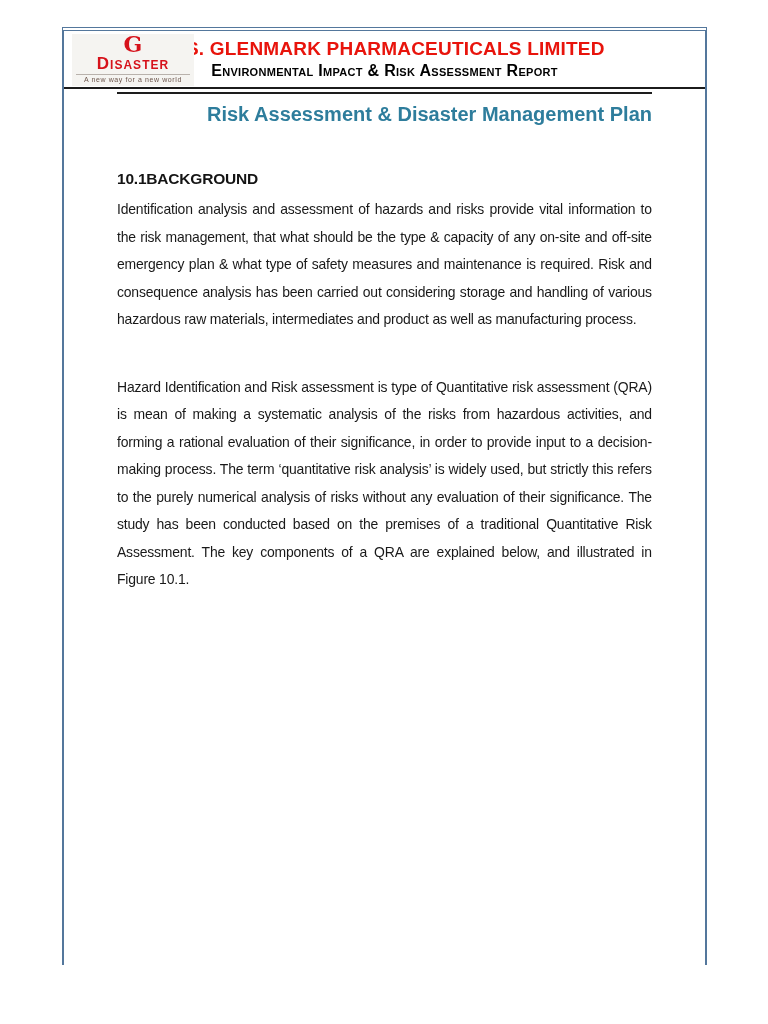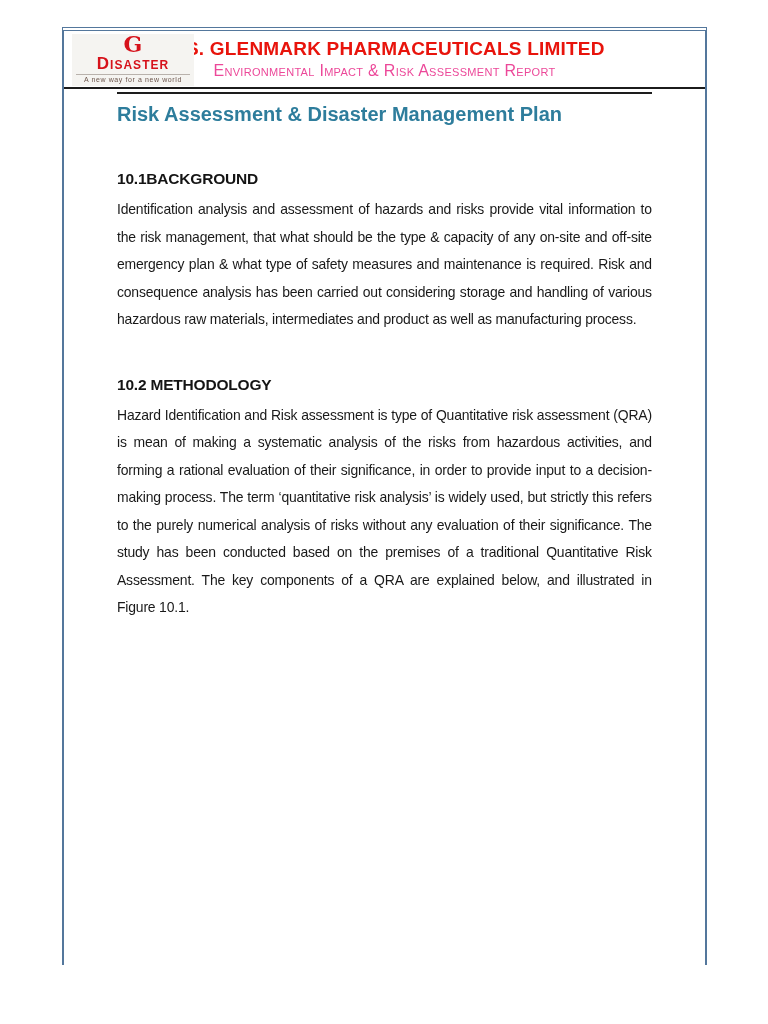--- a/index.html
+++ b/index.html
@@ -64,23 +64,23 @@
   .titles { text-align: center; padding-top: 6px; }
   .company-title {
     font-size: 19px;
     font-weight: bold;
     color: #e8140c;
     letter-spacing: 0.2px;
     line-height: 24px;
   }
   .report-title {
     font-size: 16px;
-    font-weight: normal;
+    font-weight: bold;
     font-variant: small-caps;
-    color: #ec4899;
+    color: #000000;
     letter-spacing: 0.3px;
     line-height: 20px;
   }
 
   
   .content { padding: 0 53px; }
   .chapter-label {
     margin-top: 30px;
     text-align: right;
     font-size: 23px;
@@ -89,21 +89,21 @@
     color: #1f9ad2;
     letter-spacing: 0.3px;
     line-height: 28px;
   }
   .chapter-rule {
     border: none;
     border-top: 2px solid #1d1d1d;
     margin: 3px 0 7px 0;
   }
   .chapter-title {
-    text-align: left;
+    text-align: right;
     font-size: 20px;
     font-weight: bold;
     color: #2e7d9c;
     margin-bottom: 16px;
     line-height: 26px;
   }
   .doc-section { margin-top: 12px; }
   .doc-section.second { margin-top: 40px; }
   .doc-section h3 {
     font-size: 15.5px;
@@ -146,19 +146,18 @@
     <div class="content">
       <hr class="chapter-rule">
       <div class="chapter-title">Risk Assessment &amp; Disaster Management Plan</div>
 
       <div class="doc-section">
         <h3>10.1BACKGROUND</h3>
         <p>Identification analysis and assessment of hazards and risks provide vital information to the risk management, that what should be the type &amp; capacity of any on-site and off-site emergency plan &amp; what type of safety measures and maintenance is required. Risk and consequence analysis has been carried out considering storage and handling of various hazardous raw materials, intermediates and product as well as manufacturing process.</p>
       </div>
 
       <div class="doc-section second">
-        <h3>10.2 METHODOLOGY</h3>
         <p>Hazard Identification and Risk assessment is type of Quantitative risk assessment (QRA) is mean of making a systematic analysis of the risks from hazardous activities, and forming a rational evaluation of their significance, in order to provide input to a decision-making process. The term ‘quantitative risk analysis’ is widely used, but strictly this refers to the purely numerical analysis of risks without any evaluation of their significance. The study has been conducted based on the premises of a traditional Quantitative Risk Assessment. The key components of a QRA are explained below, and illustrated in Figure 10.1.</p>
       </div>
     </div>
 
   </div>
 </div>
 
 </body></html>

